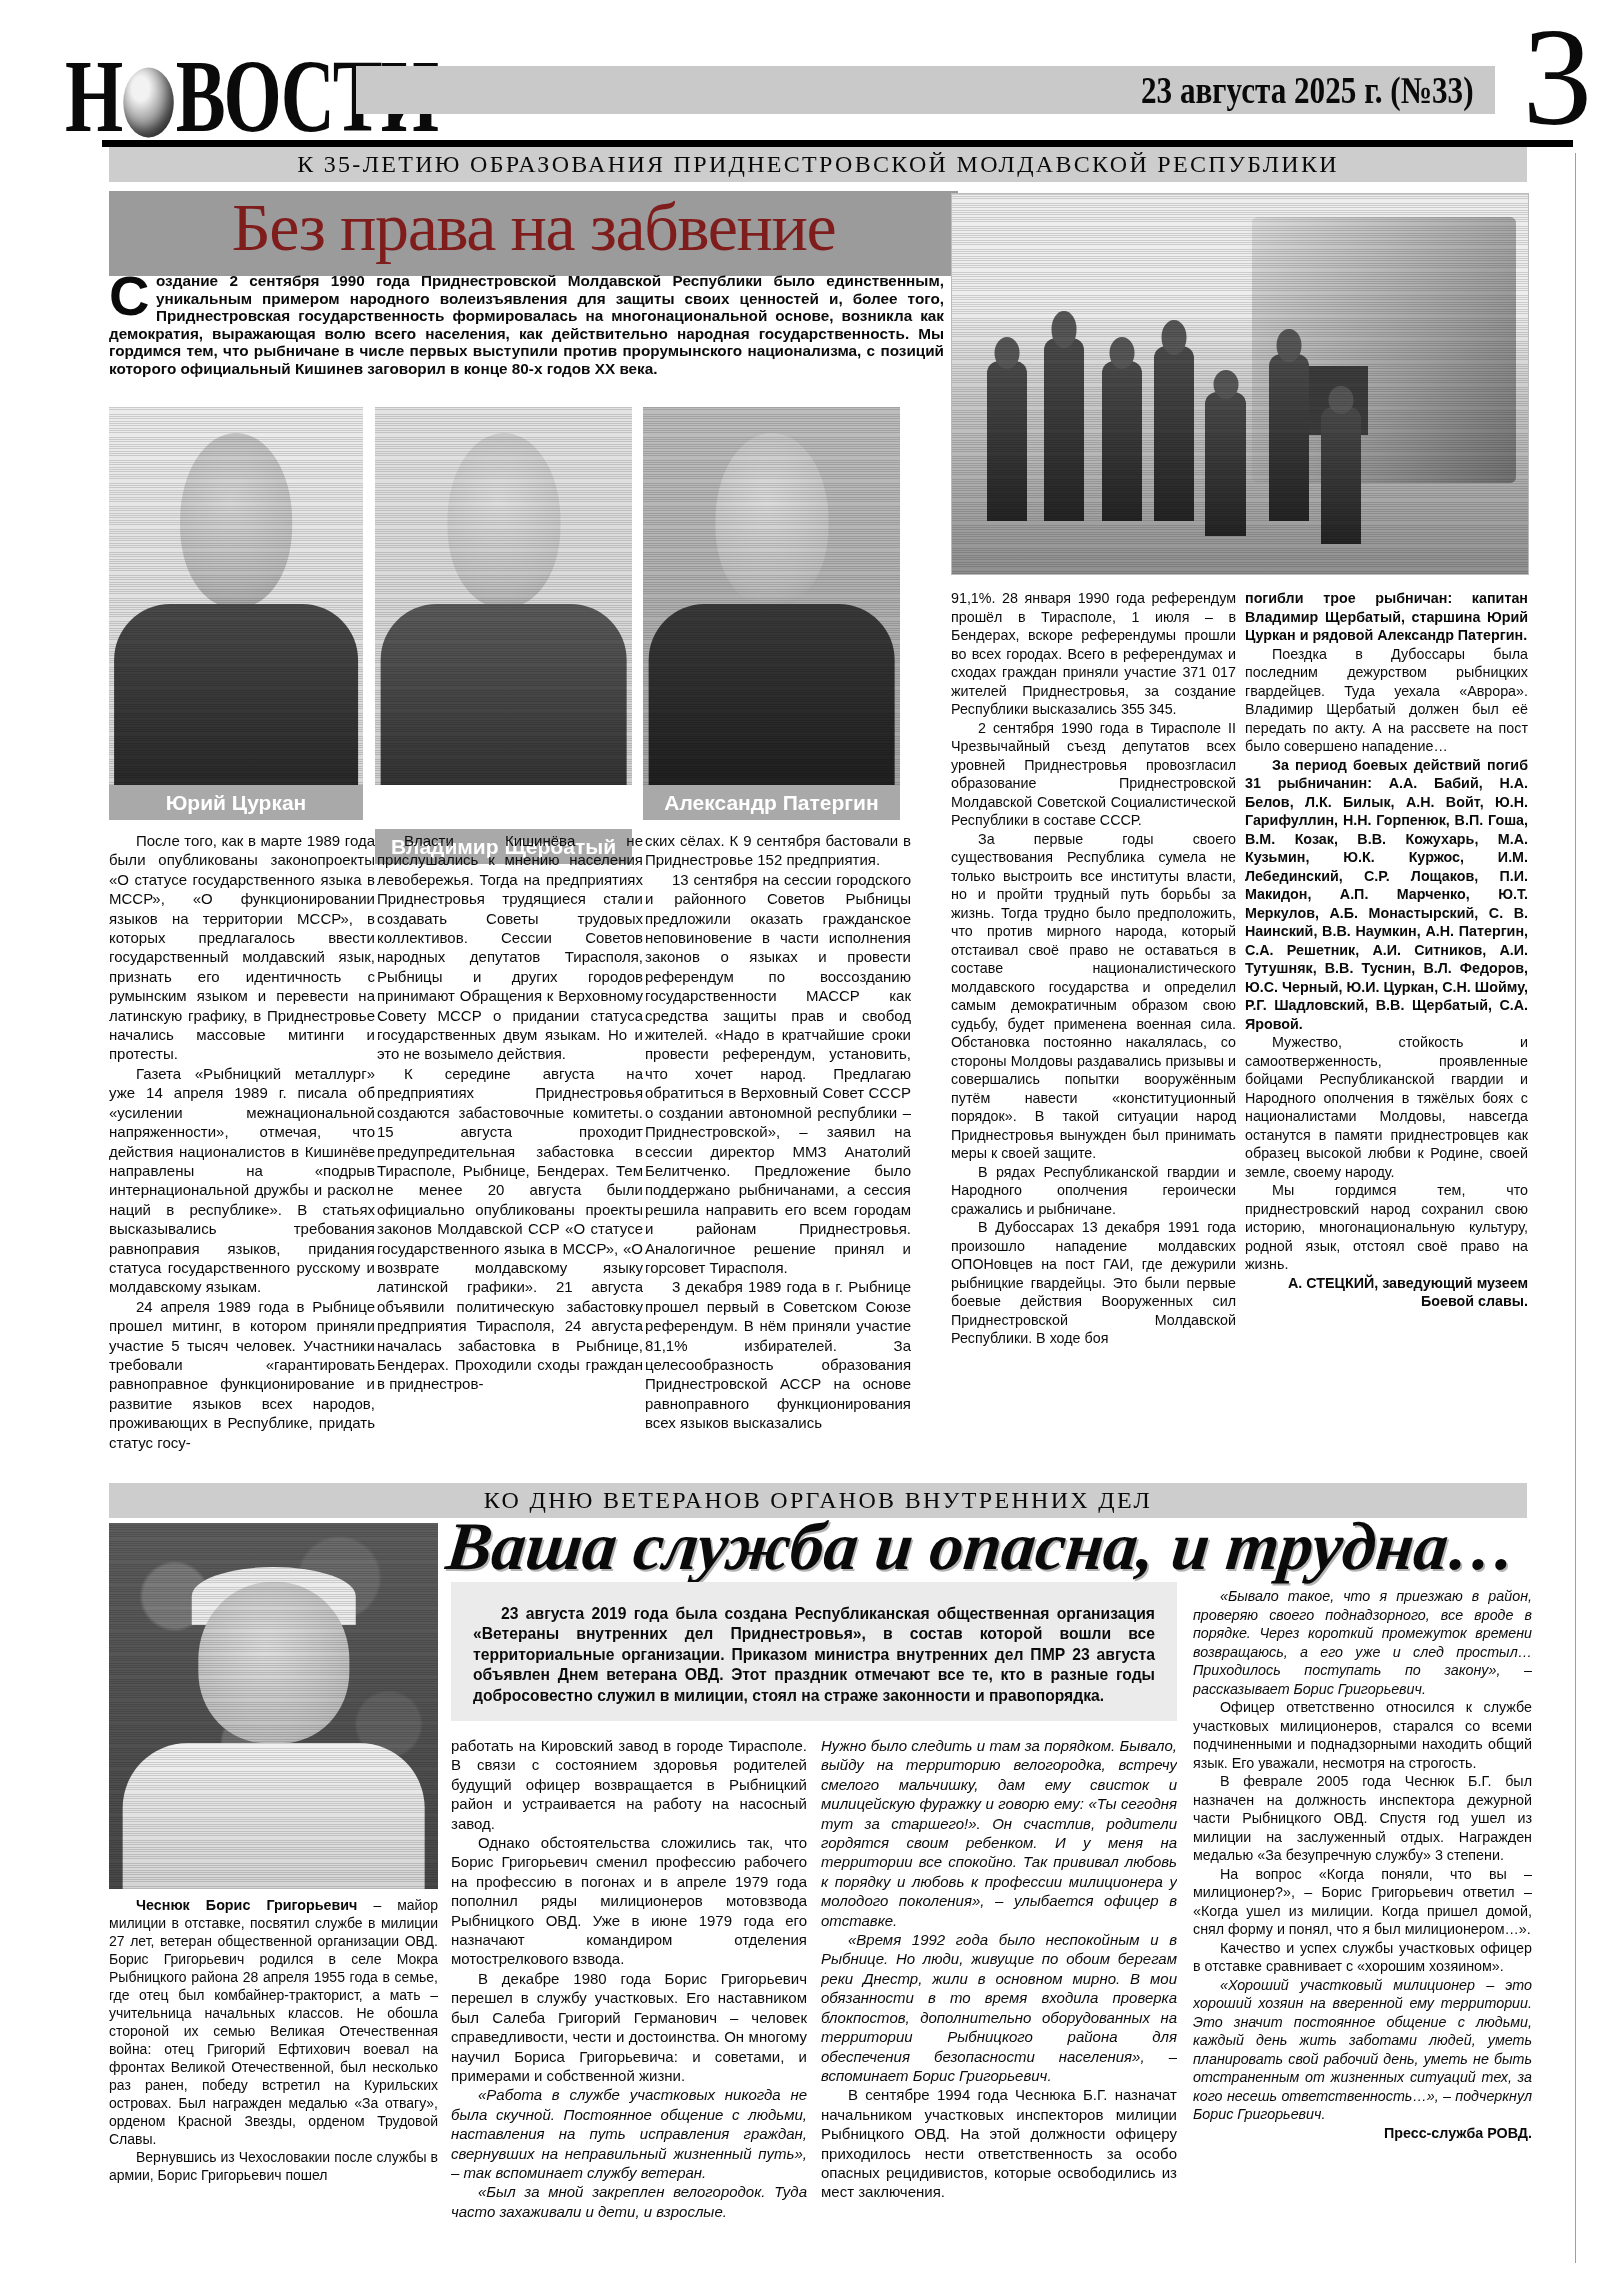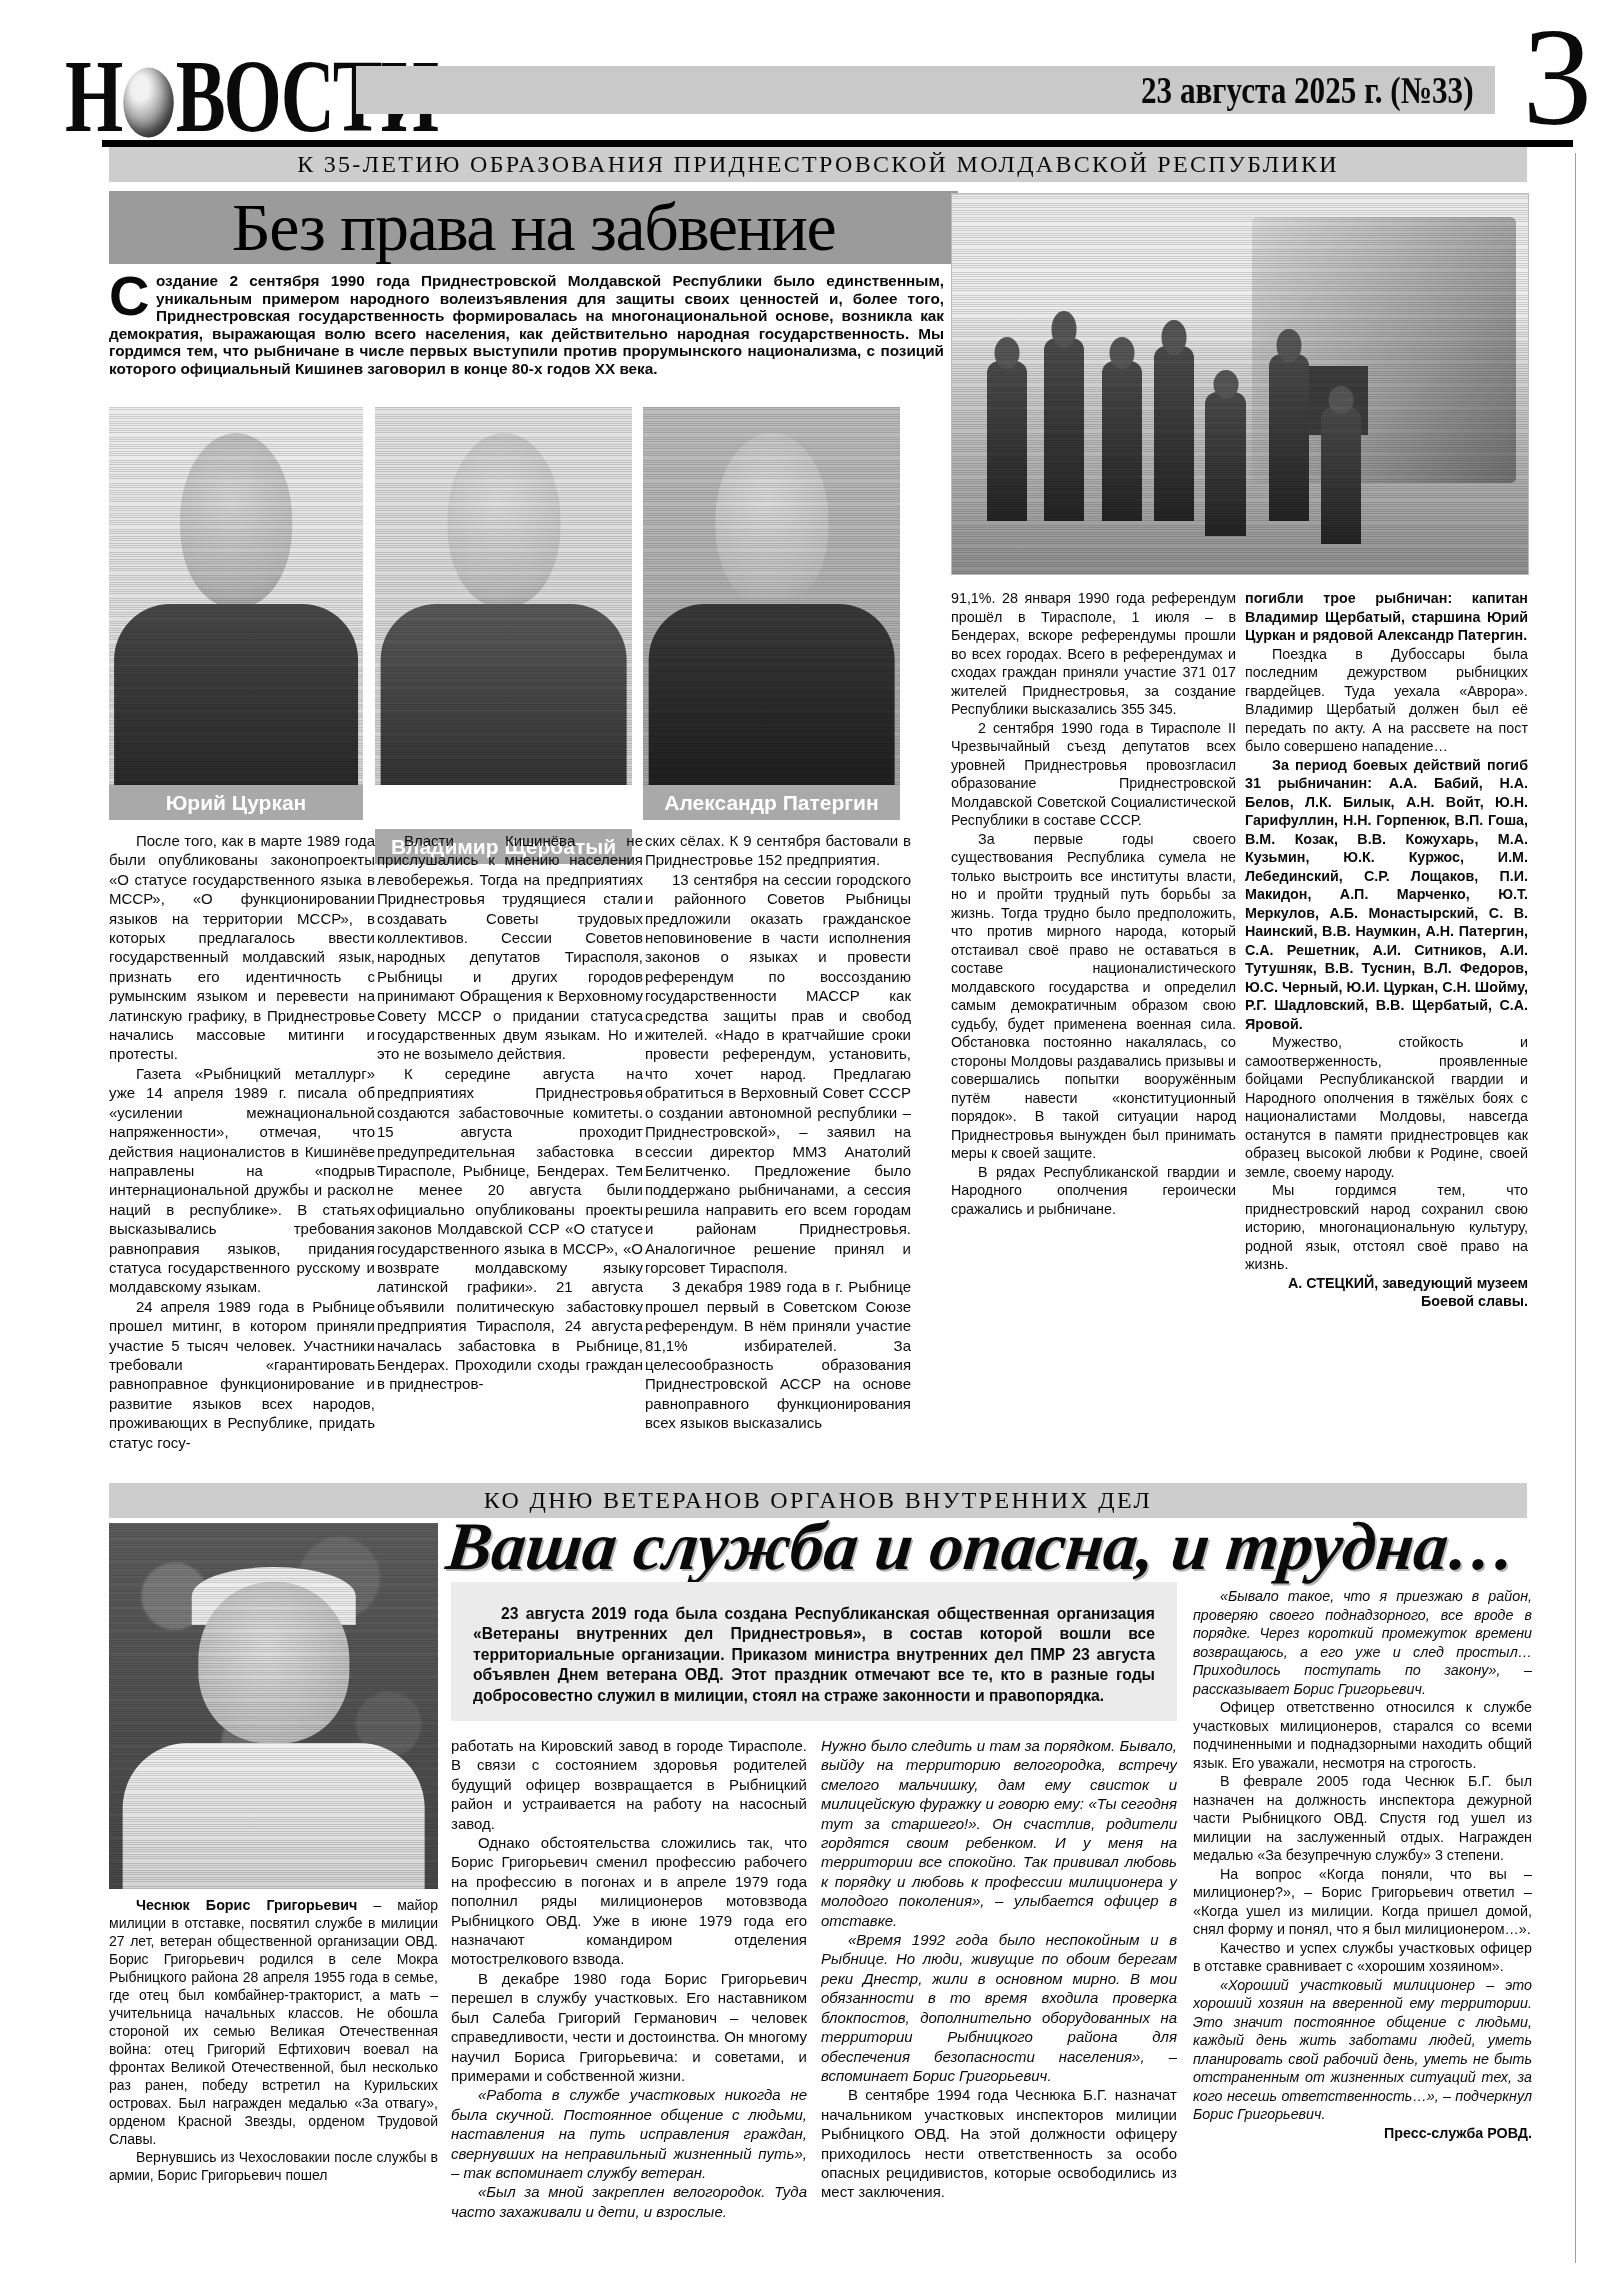--- a/index.html
+++ b/index.html
@@ -23,22 +23,22 @@
            font-family:"Liberation Serif",serif;font-size:139px;line-height:139px;}
   .toprule{position:absolute;left:102px;top:140px;width:1471px;height:7.4px;background:#000;}
   .rightrule{position:absolute;left:1575px;top:153px;width:1.4px;height:2110px;background:#9f9f9f;}
 
   
   .band{position:absolute;left:109px;width:1418px;height:35px;background:#cdcdcd;
         font-family:"Liberation Serif",serif;font-size:24px;line-height:34px;text-align:center;
         letter-spacing:2.3px;white-space:nowrap;}
   .band1{top:147px;}
   .band2{top:1483px;}
-  .headline1{position:absolute;left:109px;top:191px;width:849px;height:73px;background:#9b9b9b;
-             color:#000000;font-family:"Liberation Serif",serif;font-size:68px;line-height:72px;
+  .headline1{position:absolute;left:109px;top:191px;width:849px;height:85px;background:#9b9b9b;
+             color:#7f1d1d;font-family:"Liberation Serif",serif;font-size:68px;line-height:72px;
              text-align:center;white-space:nowrap;transform-origin:center;letter-spacing:-1.4px;}
   .headline2{position:absolute;left:440px;top:1509px;width:1083px;height:74px;text-align:center;
              font-family:"Liberation Serif",serif;font-style:italic;font-weight:bold;
              font-size:68px;line-height:74px;white-space:nowrap;transform:skewX(-6deg);
              text-shadow:1.9px 1.9px 0 #b5b5b5;}
 
   
   .lead1{position:absolute;left:109px;top:272px;width:835px;height:126px;overflow:hidden;
          font-weight:bold;font-size:15.3px;line-height:17.6px;text-align:justify;}
   .dropcap{float:left;font-size:56px;line-height:44px;font-weight:bold;padding:1.9px 6.5px 0 0;}
@@ -180,20 +180,21 @@
   <div class="col a1abc" style="left:645px;top:831px;width:266px;height:641px;">
       <p class="cont">ских сёлах. К 9 сентября бастовали в Приднестровье 152 предприятия.</p>
       <p>13 сентября на сессии городского и районного Советов Рыбницы предложили оказать гражданское неповиновение в части исполнения законов о языках и провести референдум по воссозданию государственности МАССР как средства защиты прав и свобод жителей. «Надо в кратчайшие сроки провести референдум, установить, что хочет народ. Предлагаю обратиться в Верховный Совет СССР о создании автономной республики – Приднестровской», – заявил на сессии директор ММЗ Анатолий Белитченко. Предложение было поддержано рыбничанами, а сессия решила направить его всем городам и районам Приднестровья. Аналогичное решение принял и горсовет Тирасполя.</p>
       <p>3 декабря 1989 года в г. Рыбнице прошел первый в Советском Союзе референдум. В нём приняли участие 81,1% избирателей. За целесообразность образования Приднестровской АССР на основе равноправного функционирования всех языков высказались</p>
     </div>
   <div class="col a1de" style="left:951px;top:589px;width:285px;height:883px;">
       <p class="cont">91,1%. 28 января 1990 года референдум прошёл в Тирасполе, 1 июля – в Бендерах, вскоре референдумы прошли во всех городах. Всего в референдумах и сходах граждан приняли участие 371 017 жителей Приднестровья, за создание Республики высказались 355 345.</p>
       <p>2 сентября 1990 года в Тирасполе II Чрезвычайный съезд депутатов всех уровней Приднестровья провозгласил образование Приднестровской Молдавской Советской Социалистической Республики в составе СССР.</p>
       <p>За первые годы своего существования Республика сумела не только выстроить все институты власти, но и пройти трудный путь борьбы за жизнь. Тогда трудно было предположить, что против мирного народа, который отстаивал своё право не оставаться в составе националистического молдавского государства и определил самым демократичным образом свою судьбу, будет применена военная сила. Обстановка постоянно накалялась, со стороны Молдовы раздавались призывы и совершались попытки вооружённым путём навести «конституционный порядок». В такой ситуации народ Приднестровья вынужден был принимать меры к своей защите.</p>
       <p>В рядах Республиканской гвардии и Народного ополчения героически сражались и рыбничане.</p>
+      <p>В Дубоссарах 13 декабря 1991 года произошло нападение молдавских ОПОНовцев на пост ГАИ, где дежурили рыбницкие гвардейцы. Это были первые боевые действия Вооруженных сил Приднестровской Молдавской Республики. В ходе боя</p>
     </div>
   <div class="col a1de" style="left:1245px;top:589px;width:283px;height:883px;">
       <p class="bold cont">погибли трое рыбничан: капитан Владимир Щербатый, старшина Юрий Цуркан и рядовой Александр Патергин.</p>
       <p>Поездка в Дубоссары была последним дежурством рыбницких гвардейцев. Туда уехала «Аврора». Владимир Щербатый должен был её передать по акту. А на рассвете на пост было совершено нападение…</p>
       <p class="bold">За период боевых действий погиб 31 рыбничанин: А.А. Бабий, Н.А. Белов, Л.К. Билык, А.Н. Войт, Ю.Н. Гарифуллин, Н.Н. Горпенюк, В.П. Гоша, В.М. Козак, В.В. Кожухарь, М.А. Кузьмин, Ю.К. Куржос, И.М. Лебединский, С.Р. Лощаков, П.И. Макидон, А.П. Марченко, Ю.Т. Меркулов, А.Б. Монастырский, С. В. Наинский, В.В. Наумкин, А.Н. Патергин, С.А. Решетник, А.И. Ситников, А.И. Тутушняк, В.В. Туснин, В.Л. Федоров, Ю.С. Черный, Ю.И. Цуркан, С.Н. Шойму, Р.Г. Шадловский, В.В. Щербатый, С.А. Яровой.</p>
       <p>Мужество, стойкость и самоотверженность, проявленные бойцами Республиканской гвардии и Народного ополчения в тяжёлых боях с националистами Молдовы, навсегда останутся в памяти приднестровцев как образец высокой любви к Родине, своей земле, своему народу.</p>
       <p>Мы гордимся тем, что приднестровский народ сохранил свою историю, многонациональную культуру, родной язык, отстоял своё право на жизнь.</p>
       <p class="bold right">А. СТЕЦКИЙ, заведующий музеем Боевой славы.</p>
     </div>
 

